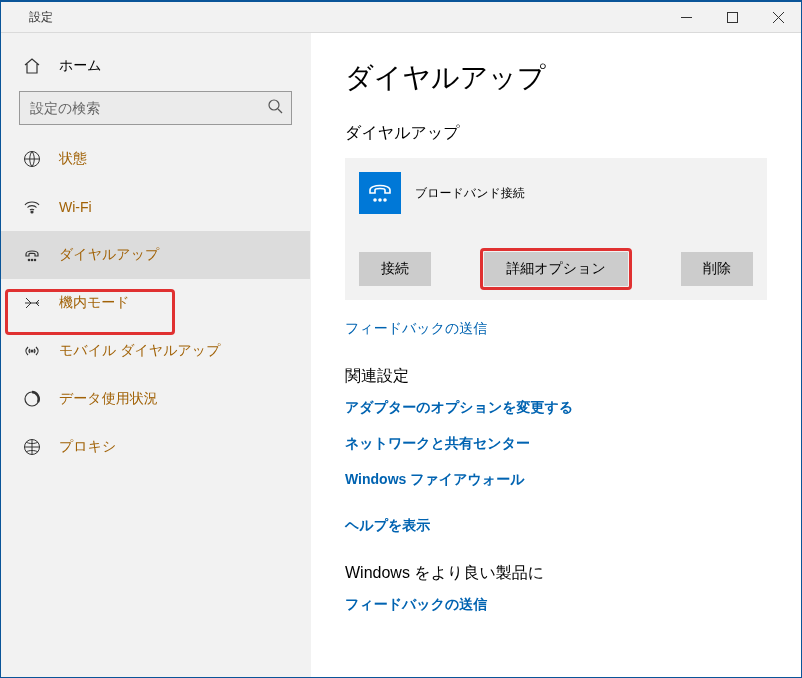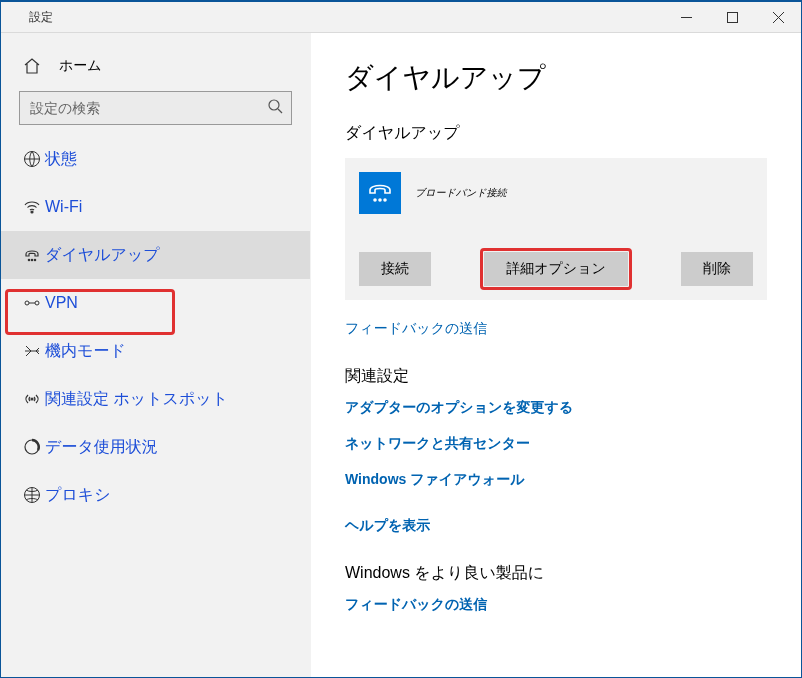--- a/index.html
+++ b/index.html
@@ -43,23 +43,23 @@
     }
     .search-box input {
       flex: 1; background: transparent; border: none; outline: none;
       font-size: 14px; color: #333;
     }
     .search-box input::placeholder { color: #666; }
     .category-label {
       font-size: 13px; font-weight: 600; padding: 16px 22px 12px 22px;
     }
     .nav-item {
-      display: flex; align-items: center; gap: 4px;
+      display: flex; align-items: center; gap: 18px;
       padding: 0 22px; height: 48px; cursor: pointer;
-      font-size: 16px; color: #1d4ed8;
+      font-size: 14px; color: #a16207;
     }
     .nav-item.selected { background: #dcdcdc; }
     .nav-icon { width: 18px; height: 18px; display: flex; align-items: center; justify-content: center; }
     .highlight-box {
       position: absolute; border: 3px solid #e03131; border-radius: 4px;
       pointer-events: none;
     }
     .content {
       flex: 1; padding: 26px 34px 0 34px; overflow: hidden;
       position: relative;
@@ -67,21 +67,21 @@
     h1 { font-size: 28px; font-weight: 400; margin-bottom: 26px; }
     h2 { font-size: 16px; font-weight: 400; margin-bottom: 14px; }
     .connection-card {
       background: #f2f2f2; padding: 14px 14px 14px 14px;
     }
     .conn-head { display: flex; align-items: center; gap: 14px; margin-bottom: 38px; }
     .conn-icon {
       width: 42px; height: 42px; background: #0078d7;
       display: flex; align-items: center; justify-content: center;
     }
-    .conn-name { font-size: 10px; font-style: italic; }
+    .conn-name { font-size: 12px; }
     .conn-actions { display: flex; gap: 6px; justify-content: space-between; }
     .btn {
       background: #ccc; border: none; height: 34px; padding: 0 22px;
       font-size: 14px; cursor: pointer; font-family: inherit;
     }
     .btn-wrap { position: relative; display: inline-block; }
     .link {
       color: #0063b1; font-size: 14px; cursor: pointer;
       display: block; margin: 20px 0;
     }
@@ -164,48 +164,38 @@
           <svg width="18" height="18" viewBox="0 0 18 18" fill="none" stroke="#333" stroke-width="1.2">
             <path d="M3 8 C3 4 15 4 15 8 L15 10 L12 10 L12 8 C12 7 6 7 6 8 L6 10 L3 10 Z"></path>
             <circle cx="6" cy="14" r="0.7" fill="#333"></circle>
               <circle cx="9" cy="14" r="0.7" fill="#333"></circle>
               <circle cx="12" cy="14" r="0.7" fill="#333"></circle>
           </svg>
         </span>
         <span>ダイヤルアップ</span>
       </div>
 
-      <div class="nav-item">
-        <span class="nav-icon">
-          <svg width="18" height="18" viewBox="0 0 18 18" fill="none" stroke="#333" stroke-width="1">
-            <circle cx="4" cy="9" r="2"></circle>
-              <circle cx="14" cy="9" r="2"></circle>
-              <line x1="6" y1="9" x2="12" y2="9"></line>
-          </svg>
-        </span>
-        <span>VPN</span>
-      </div>
 
       <div class="nav-item">
         <span class="nav-icon">
           <svg width="18" height="18" viewBox="0 0 18 18" fill="none" stroke="#333" stroke-width="1">
             <path d="M2 9 L16 9 M8 9 L3 4 M8 9 L3 14 M13 9 L16 6 M13 9 L16 12"></path>
           </svg>
         </span>
         <span>機内モード</span>
       </div>
 
       <div class="nav-item">
         <span class="nav-icon">
           <svg width="18" height="18" viewBox="0 0 18 18" fill="none" stroke="#333" stroke-width="1.2">
             <path d="M5 5 C2 8 2 10 5 13 M13 5 C16 8 16 10 13 13 M7 7 C5.5 8.5 5.5 9.5 7 11 M11 7 C12.5 8.5 12.5 9.5 11 11"></path>
               <circle cx="9" cy="9" r="1" fill="#333"></circle>
           </svg>
         </span>
-        <span>関連設定 ホットスポット</span>
+        <span>モバイル ダイヤルアップ</span>
       </div>
 
       <div class="nav-item">
         <span class="nav-icon">
           <svg width="18" height="18" viewBox="0 0 18 18" fill="none" stroke="#333" stroke-width="1.2">
             <circle cx="9" cy="9" r="7"></circle>
               <path d="M9 2 A7 7 0 0 1 15 12" stroke-width="2.5"></path>
           </svg>
         </span>
         <span>データ使用状況</span>

